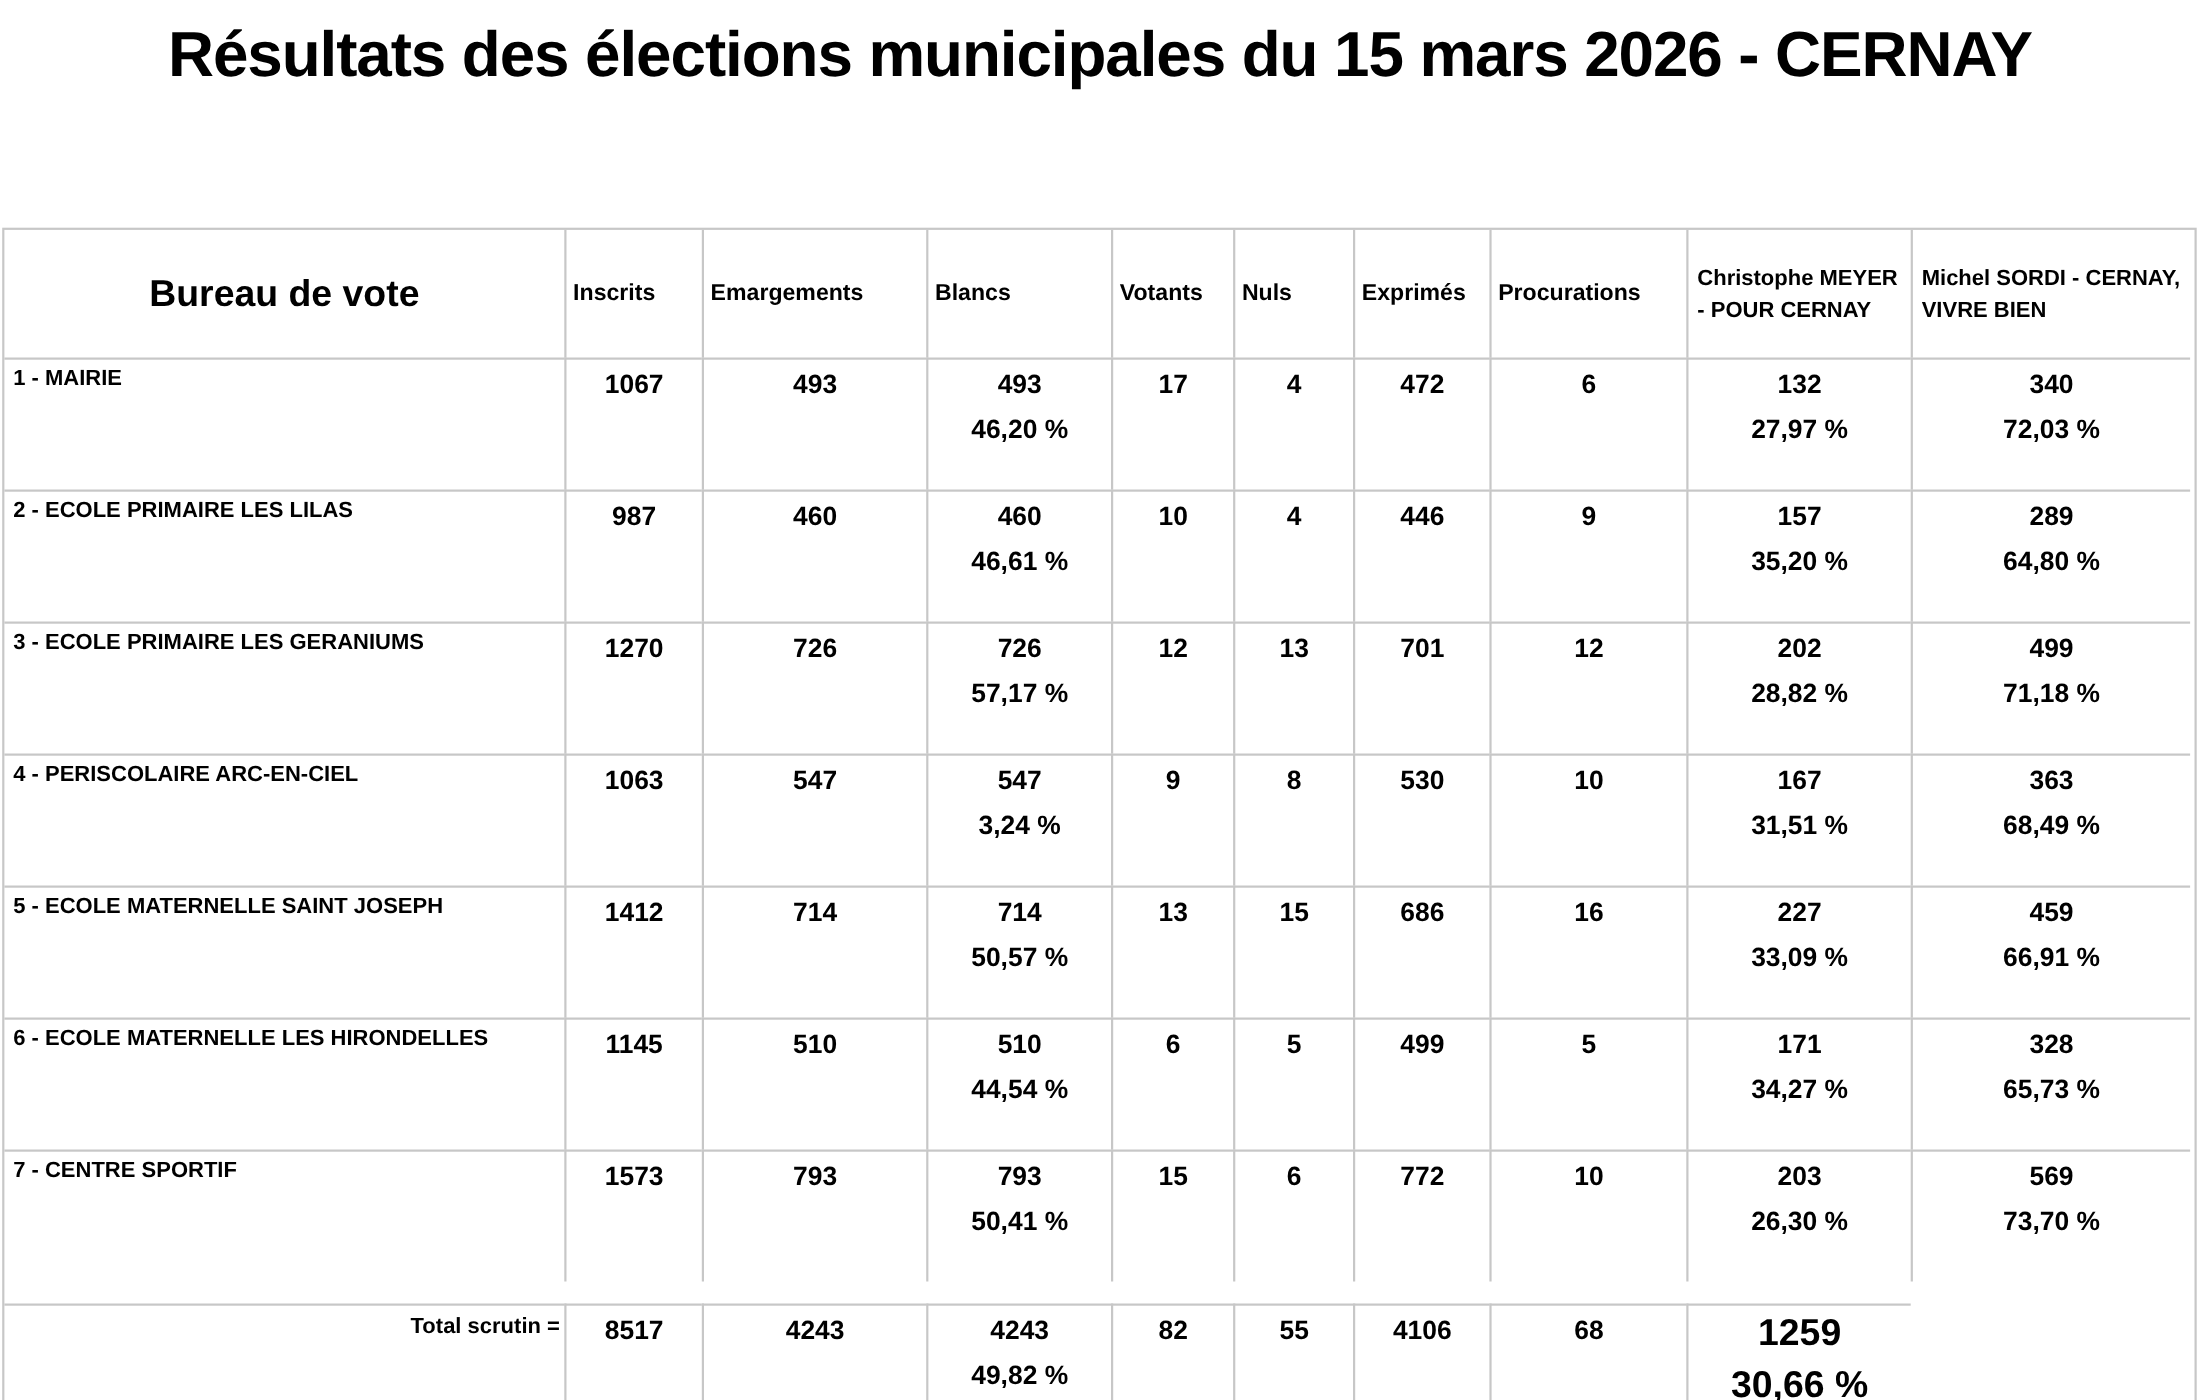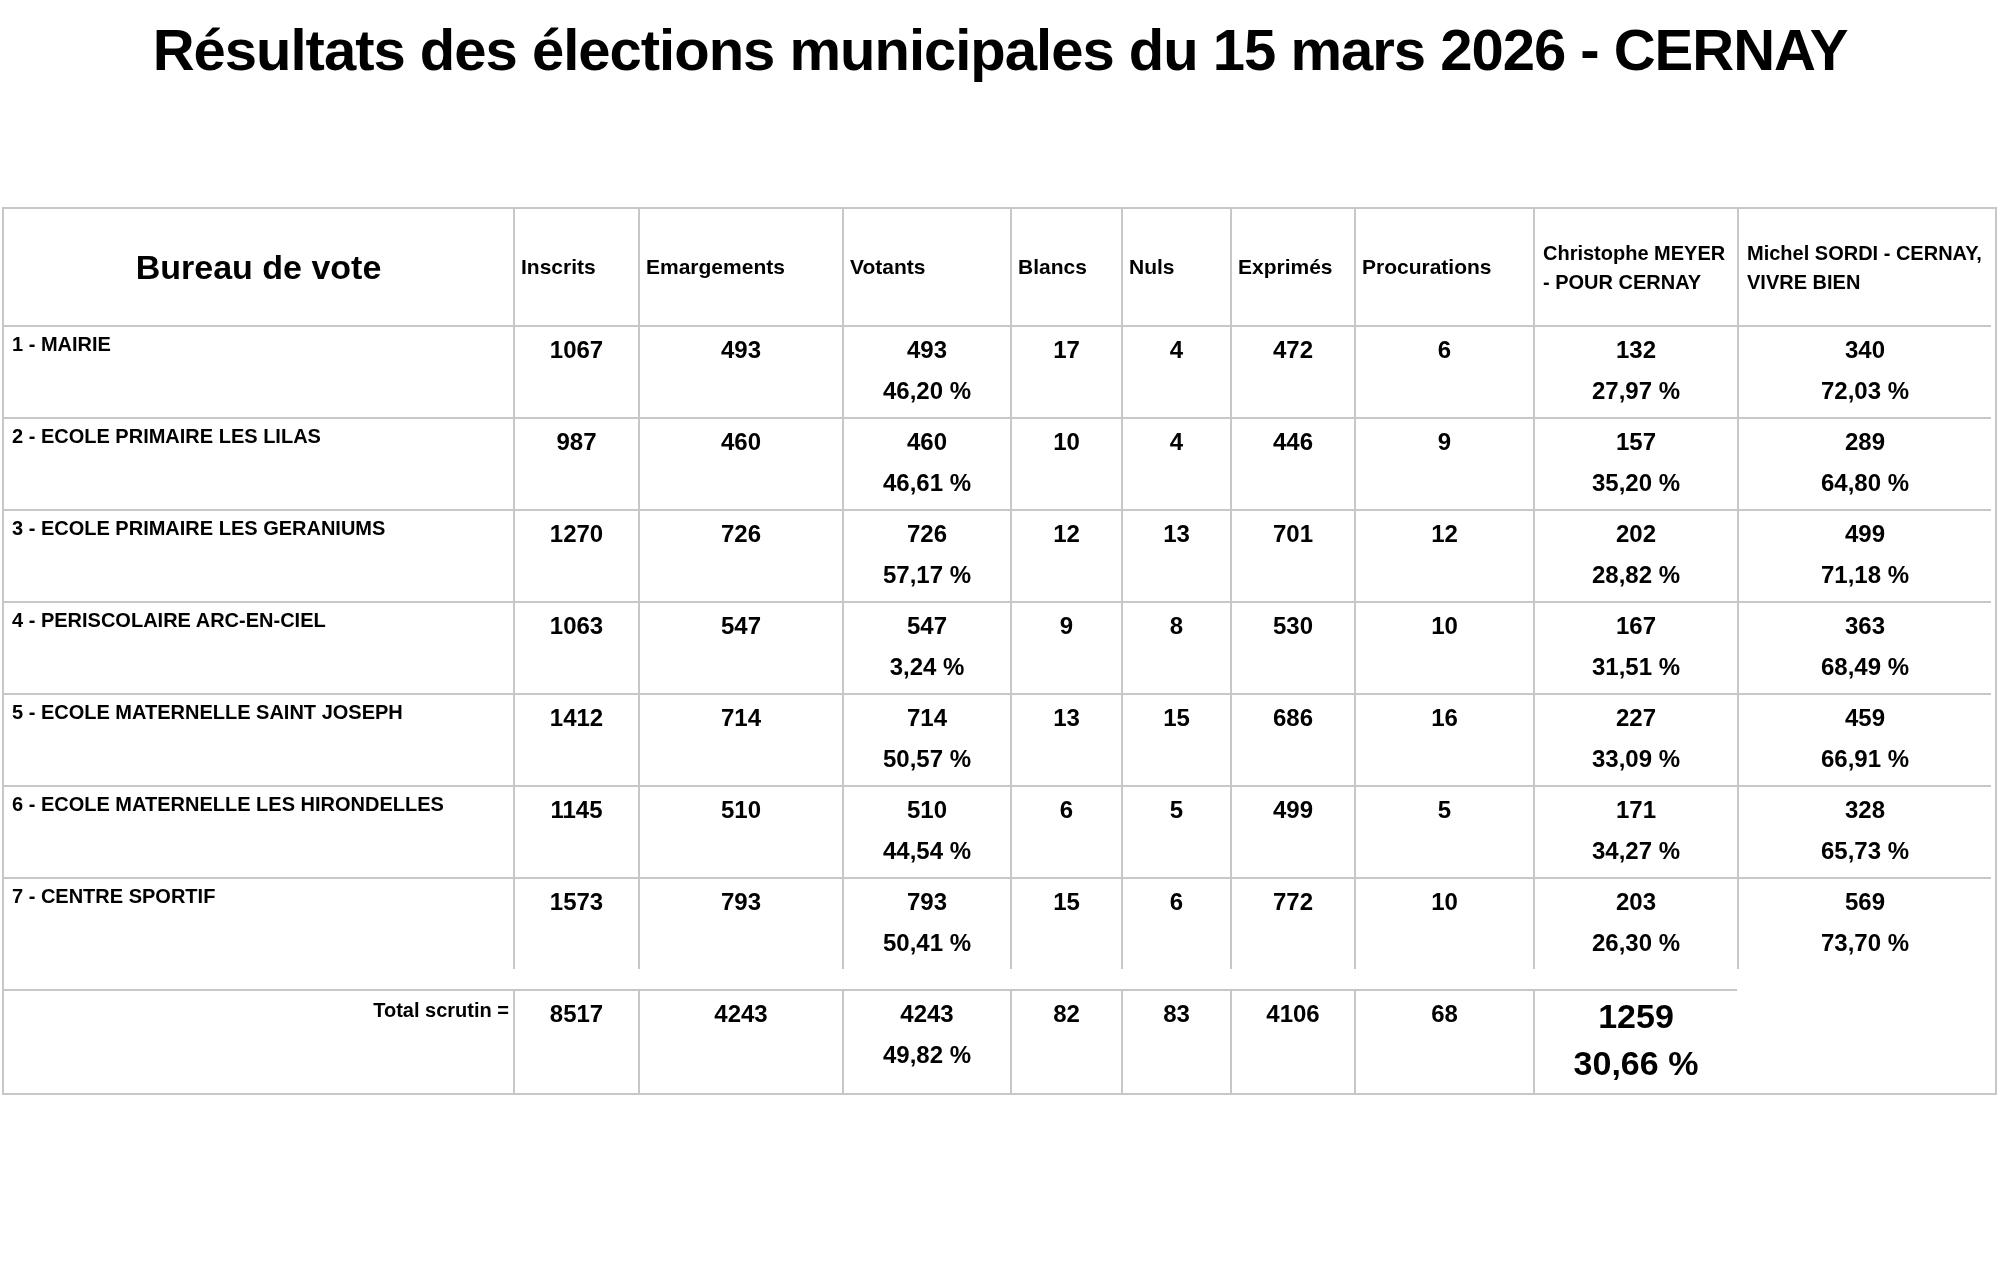--- a/index.html
+++ b/index.html
@@ -22,21 +22,21 @@
     left: 2px; top: 207px;
     width: 1995px;
     border: 2px solid #c7c7c7;
     --cols: 509px 125px 204px 168px 111px 109px 124px 179px 204px 254px;
   }
   .tr {
     display: grid;
     grid-template-columns: var(--cols);
   }
   .tr.header { height: 116px; }
-  .tr.data   { height: 92px; }
+  .tr.data   { height: 120px; }
   .tr.totalr { height: 104px; margin-top: 20px; }
   .rows { display: contents; }
   .td, .th {
     border-left: 2px solid #c7c7c7;
     border-top: 2px solid #c7c7c7;
     overflow: hidden;
   }
   .tr > :first-child { border-left: none; }
   .tr.header > .th { border-top: none; }
 
@@ -88,22 +88,22 @@
 
 <h1 class="page-title">Résultats des élections municipales du 15 mars 2026 - CERNAY</h1>
 
 <div class="results-table">
 
   
   <div class="tr header">
     <div class="th bureau">Bureau de vote</div>
     <div class="th">Inscrits</div>
     <div class="th">Emargements</div>
+    <div class="th">Blancs</div>
     <div class="th">Votants</div>
-    <div class="th">Blancs</div>
     <div class="th">Nuls</div>
     <div class="th">Exprimés</div>
     <div class="th">Procurations</div>
     <div class="th cand">Christophe MEYER - POUR CERNAY</div>
     <div class="th cand">Michel SORDI - CERNAY, VIVRE BIEN</div>
   </div>
 
   
   <div class="rows">
     
@@ -343,21 +343,21 @@
         <div class="v">4243</div>
       </div>
     <div class="td num">
       <div class="v">4243</div>
       <div class="pct">49,82 %</div>
     </div>
     <div class="td num">
         <div class="v">82</div>
       </div>
     <div class="td num">
-        <div class="v">83</div>
+        <div class="v">55</div>
       </div>
     <div class="td num">
         <div class="v">4106</div>
       </div>
     <div class="td num">
         <div class="v">68</div>
       </div>
     <div class="td num cand">
       <div class="v">1259</div>
       <div class="pct">30,66 %</div>

